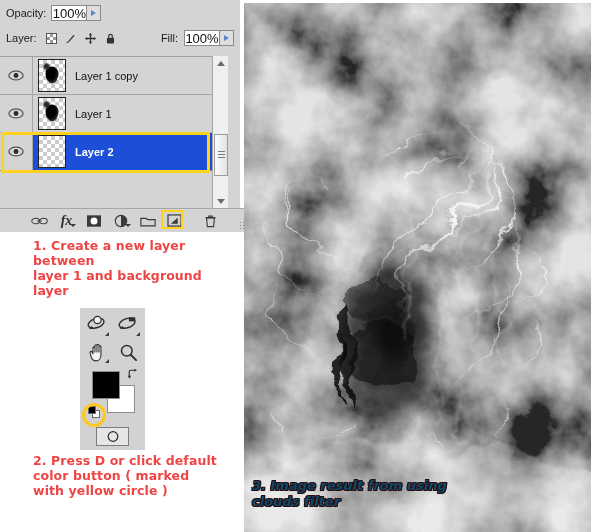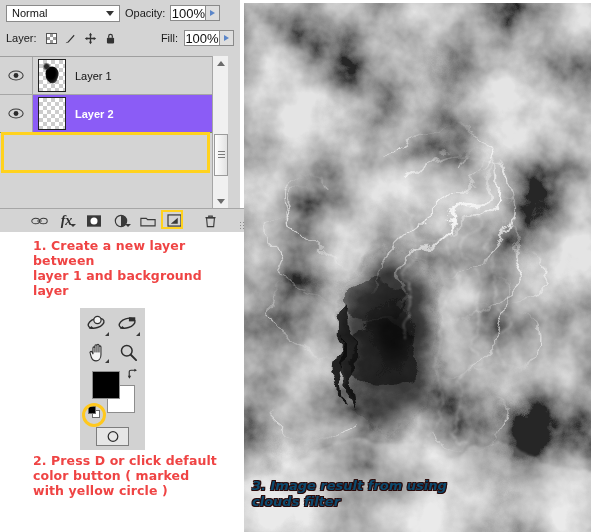--- a/index.html
+++ b/index.html
@@ -61,21 +61,21 @@
 
   
   #layer-list{
     position:absolute;left:0;top:56px;width:212px;height:152px;
     background:#d4d4d4;border-top:1px solid #9f9f9f;overflow:hidden;
   }
   .layer-row{
     position:relative;height:38px;display:flex;align-items:center;
     border-bottom:1px solid #a6a6a6;background:#d4d4d4;box-sizing:border-box;
   }
-  .layer-row.selected{background:#8b5cf6;}
+  .layer-row.selected{background:#1d4ed8;}
   .eye-cell{width:33px;display:flex;align-items:center;justify-content:center;
     border-right:1px solid #a6a6a6;height:100%;box-sizing:border-box;}
   .thumb{
     width:28px;height:33px;border:1px solid #222;box-sizing:border-box;margin-left:5px;
     background-image:
       linear-gradient(45deg,#cccccc 25%,transparent 25%,transparent 75%,#cccccc 75%),
       linear-gradient(45deg,#cccccc 25%,transparent 25%,transparent 75%,#cccccc 75%);
     background-size:8px 8px;background-position:0 0,4px 4px;background-color:#fff;
     position:relative;overflow:hidden;
   }
@@ -181,24 +181,20 @@
     background:#8f8f8f;
   }
   #clouds-image svg{display:block;width:100%;height:100%;}
 </style>
 </head>
 <body>
 
 <div class="abs" id="layers-panel">
 
   <div class="ps-topbar">
-    <div class="blend-select">
-      <span>Normal</span>
-      <span class="caret-down"></span>
-    </div>
     <span class="lbl">Opacity:</span>
     <div style="display:flex;">
       <div class="numbox">100%</div>
       <div class="stepper">
           <span class="caret-right"></span>
         </div>
     </div>
   </div>
 
   <div class="ps-lockbar">
@@ -221,20 +217,32 @@
     <div style="display:flex;">
       <div class="numbox">100%</div>
       <div class="stepper">
           <span class="caret-right"></span>
         </div>
     </div>
   </div>
 
   <div id="layer-list">
 
+    <div class="layer-row">
+      <div class="eye-cell">
+        <svg width="16" height="11" viewBox="0 0 18 12">
+          <ellipse cx="9" cy="6" rx="8" ry="5" fill="none" stroke="#3a3a3a" stroke-width="1.2"></ellipse>
+          <circle cx="9" cy="6" r="2.7" fill="#2b2b2b"></circle>
+        </svg>
+      </div>
+      <div class="thumb">
+          <span class="blob"></span>
+        </div>
+      <span class="layer-name">Layer 1 copy</span>
+    </div>
 
     <div class="layer-row">
       <div class="eye-cell">
         <svg width="16" height="11" viewBox="0 0 18 12">
           <ellipse cx="9" cy="6" rx="8" ry="5" fill="none" stroke="#3a3a3a" stroke-width="1.2"></ellipse>
           <circle cx="9" cy="6" r="2.7" fill="#2b2b2b"></circle>
         </svg>
       </div>
       <div class="thumb">
           <span class="blob"></span>

